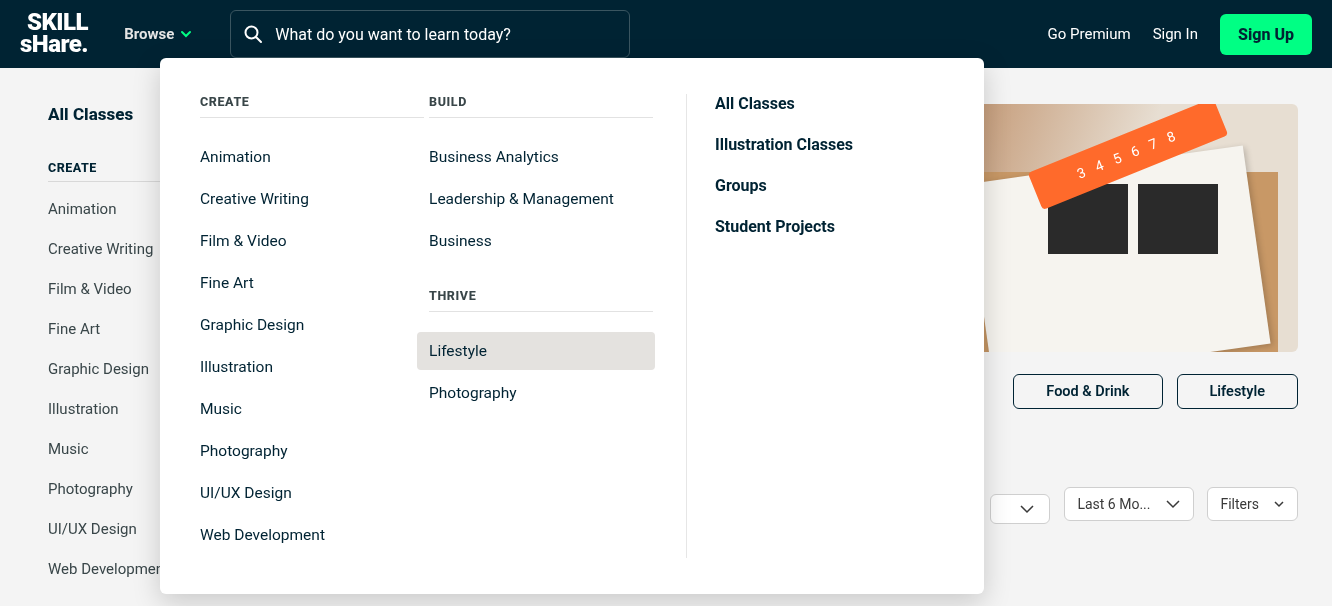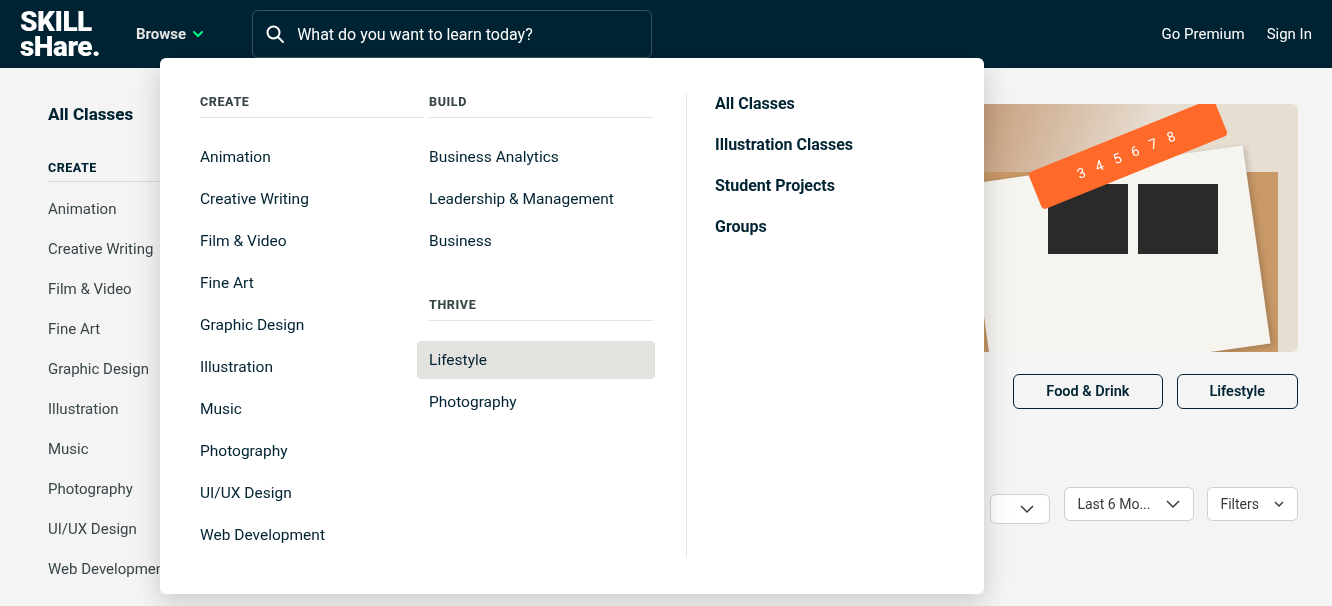--- a/index.html
+++ b/index.html
@@ -1,23 +1,23 @@
 <!DOCTYPE html>
 <html><head>
 <meta charset="utf-8">
 <style>
   * { margin: 0; padding: 0; box-sizing: border-box; font-family: -apple-system, BlinkMacSystemFont, "Segoe UI", Roboto, Helvetica, Arial, sans-serif; }
   body { background: #f4f4f4; width: 1332px; height: 606px; overflow: hidden; position: relative; }
 
   
   .topnav { background: #002333; height: 68px; display: flex; align-items: center; padding: 0 20px; position: relative; z-index: 10; }
-  .logo { color: #fff; font-weight: 900; font-size: 28px; line-height: 0.9; letter-spacing: -0.5px; }
+  .logo { color: #fff; font-weight: 900; font-size: 24px; line-height: 0.9; letter-spacing: -0.5px; text-align: right; }
   .browse { color: #e5e5e5; font-weight: 700; font-size: 15px; margin-left: 36px; display: flex; align-items: center; cursor: pointer; }
   .browse svg { margin-left: 6px; }
-  .searchbox { margin-left: 48px; width: 400px; height: 48px; border: 1px solid #3a5560; border-radius: 6px; display: flex; align-items: center; padding: 16px 12px; }
+  .searchbox { margin-left: 38px; width: 400px; height: 48px; border: 1px solid #3a5560; border-radius: 6px; display: flex; align-items: center; padding: 16px 12px; }
   .searchbox svg { flex: 0 0 auto; margin-right: 12px; }
   .searchbox input { background: transparent; border: none; outline: none; color: #fff; font-size: 16px; width: 100%; }
   .searchbox input::placeholder { color: #fff; opacity: 1; }
   .navspacer { flex: 1; }
   .navlink { color: #fff; font-weight: 400; font-size: 15px; margin-left: 22px; cursor: pointer; }
   .signup { background: #00FF84; color: #002333; font-weight: 800; font-size: 16px; padding: 11px 18px; border-radius: 6px; margin-left: 22px; cursor: pointer; }
 
   
   .page { display: flex; }
   .sidebar { width: 260px; padding: 36px 0 0 48px; }
@@ -43,21 +43,21 @@
 
   
   .mega { position: absolute; top: 58px; left: 160px; width: 824px; background: #fff; border-radius: 6px; box-shadow: 0 8px 28px rgba(0,0,0,0.18); z-index: 20; padding: 36px 40px; display: flex; }
   .mega-col { width: 248px; }
   .mega-col + .mega-col { }
   .mega .grouphead { font-weight: 800; font-size: 12.5px; letter-spacing: 0.6px; color: #394649; border-bottom: 1px solid #e2e2e2; padding-bottom: 8px; margin-bottom: 20px; width: 224px;}
   .mega .item { font-size: 15.5px; color: #002333; padding: 10px 12px; margin-left: -12px; width: 238px; border-radius: 4px; cursor: pointer; margin-bottom: 4px;}
   .mega .item.hover { background: #e4e2df; }
   .mega .divider { width: 1px; background: #e6e6e6; margin: 0 28px; align-self: stretch; }
   .mega .rightcol .ritem { font-weight: 700; font-size: 16px; color: #002333; margin-bottom: 22px; cursor: pointer; }
-  .grouphead2 { margin-top: 37px; }
+  .grouphead2 { margin-top: 28px; }
 </style>
 </head>
 <body>
 
 <div class="topnav">
   <div class="logo">
     <div>SKILL</div>
     <div>sHare.</div>
   </div>
   <div class="browse">
@@ -69,20 +69,21 @@
   <div class="searchbox">
     <svg width="20" height="20" viewBox="0 0 20 20">
         <circle cx="8.5" cy="8.5" r="6" stroke="#fff" stroke-width="2" fill="none"></circle>
         <line x1="13.5" y1="13.5" x2="18" y2="18" stroke="#fff" stroke-width="2" stroke-linecap="round"></line>
       </svg>
     <input type="text" placeholder="What do you want to learn today?" style="">
   </div>
   <div class="navspacer"></div>
   <div class="navlink">Go Premium</div>
   <div class="navlink">Sign In</div>
+  <div class="signup">Sign Up</div>
 </div>
 
 <div class="page">
   <div class="sidebar">
     <div class="allclasses">All Classes</div>
     <div class="cat-head">CREATE</div>
     <div class="cat-item">Animation</div>
     <div class="cat-item">Creative Writing</div>
     <div class="cat-item">Film &amp; Video</div>
     <div class="cat-item">Fine Art</div>
@@ -149,16 +150,16 @@
     <div class="item">Leadership &amp; Management</div>
     <div class="item">Business</div>
     <div class="grouphead grouphead2">THRIVE</div>
     <div class="item hover">Lifestyle</div>
     <div class="item">Photography</div>
   </div>
   <div class="divider"></div>
   <div class="mega-col rightcol">
     <div class="ritem">All Classes</div>
     <div class="ritem">Illustration Classes</div>
+    <div class="ritem">Groups</div>
     <div class="ritem">Student Projects</div>
-    <div class="ritem">Groups</div>
   </div>
 </div>
 
 </body></html>

